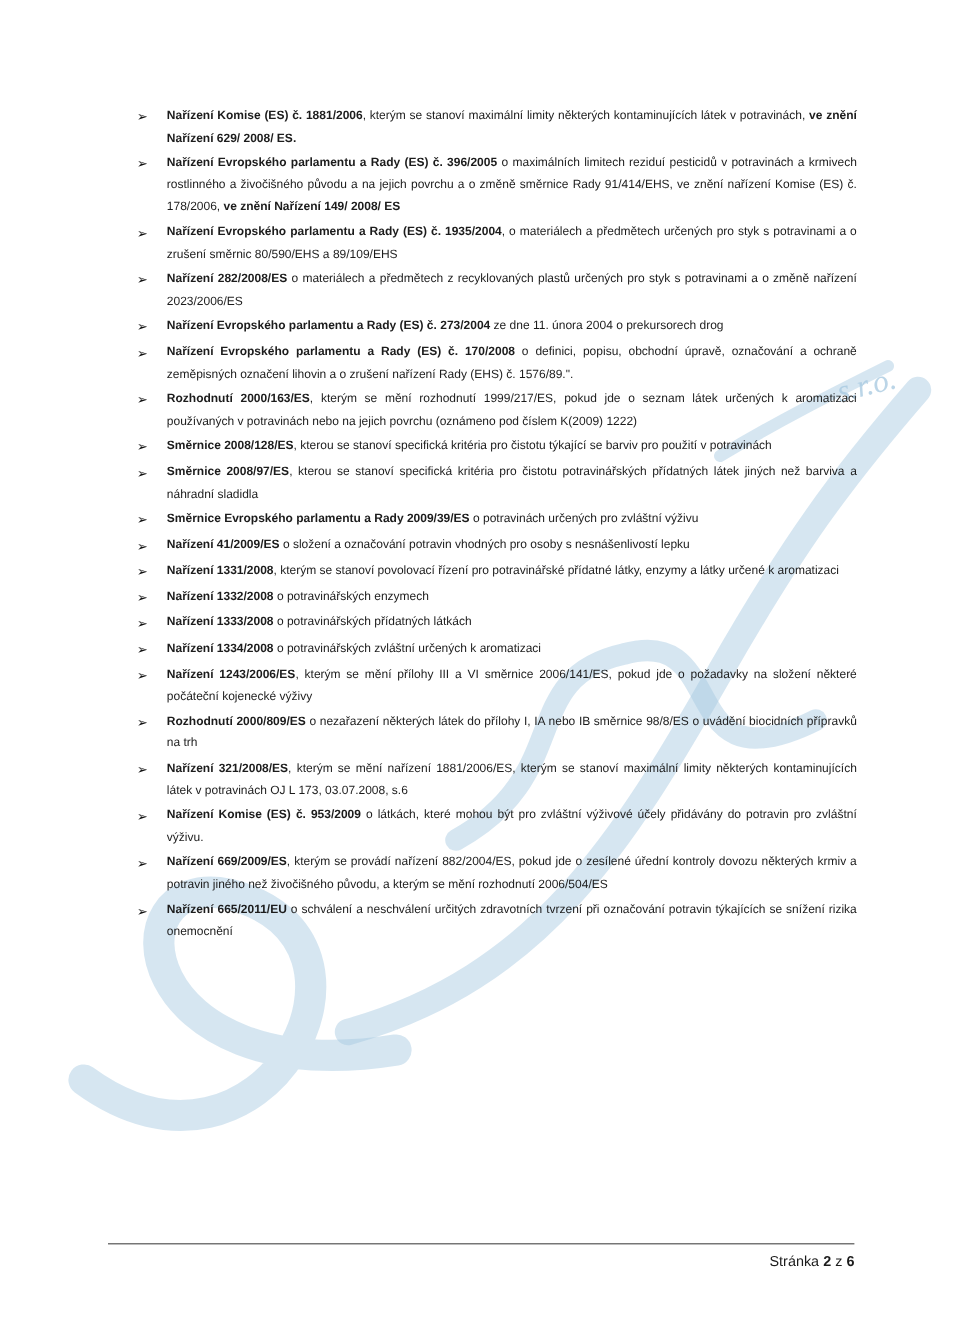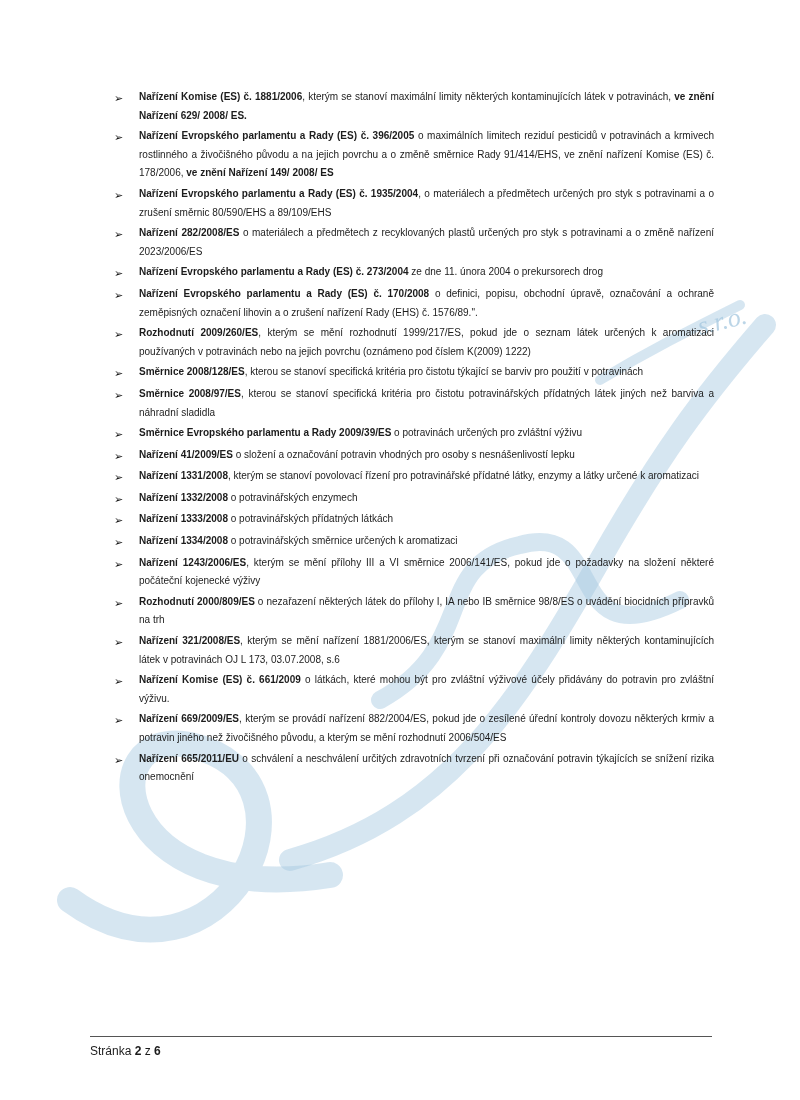--- a/index.html
+++ b/index.html
@@ -47,21 +47,21 @@
   .seg-bold { font-weight: bold; }
 
   .footer {
     position: absolute;
     left: 90px; right: 88px;
     top: 1036px;
     z-index: 1;
   }
   .footer-rule { border-top: 1px solid #555; height: 0; }
   .footer-text {
-    text-align: left;
+    text-align: right;
     font-size: 12px;
     padding-top: 7px;
     color: #1c1c1c;
   }
   .footer-text .b { font-weight: bold; }
 </style>
 </head>
 <body>
 
 <div class="page">
@@ -97,21 +97,21 @@
         <li class="reg-item">
           <span class="bullet">➢</span>
           <span class="item-text"><span class="seg seg-bold">Nařízení Evropského parlamentu a Rady (ES) č. 273/2004</span><span class="seg"> ze dne 11. února 2004 o prekursorech drog</span></span>
         </li>
         <li class="reg-item">
           <span class="bullet">➢</span>
           <span class="item-text"><span class="seg seg-bold">Nařízení Evropského parlamentu a Rady (ES) č. 170/2008</span><span class="seg"> o definici, popisu, obchodní úpravě, označování a ochraně zeměpisných označení lihovin a o zrušení nařízení Rady (EHS) č. 1576/89.".</span></span>
         </li>
         <li class="reg-item">
           <span class="bullet">➢</span>
-          <span class="item-text"><span class="seg seg-bold">Rozhodnutí 2009/260/ES</span><span class="seg">, kterým se mění rozhodnutí 1999/217/ES, pokud jde o seznam látek určených k aromatizaci používaných v potravinách nebo na jejich povrchu (oznámeno pod číslem K(2009) 1222)</span></span>
+          <span class="item-text"><span class="seg seg-bold">Rozhodnutí 2000/163/ES</span><span class="seg">, kterým se mění rozhodnutí 1999/217/ES, pokud jde o seznam látek určených k aromatizaci používaných v potravinách nebo na jejich povrchu (oznámeno pod číslem K(2009) 1222)</span></span>
         </li>
         <li class="reg-item">
           <span class="bullet">➢</span>
           <span class="item-text"><span class="seg seg-bold">Směrnice 2008/128/ES</span><span class="seg">, kterou se stanoví specifická kritéria pro čistotu týkající se barviv pro použití v potravinách</span></span>
         </li>
         <li class="reg-item">
           <span class="bullet">➢</span>
           <span class="item-text"><span class="seg seg-bold">Směrnice 2008/97/ES</span><span class="seg">, kterou se stanoví specifická kritéria pro čistotu potravinářských přídatných látek jiných než barviva a náhradní sladidla</span></span>
         </li>
         <li class="reg-item">
@@ -129,37 +129,37 @@
         <li class="reg-item">
           <span class="bullet">➢</span>
           <span class="item-text"><span class="seg seg-bold">Nařízení 1332/2008</span><span class="seg"> o potravinářských enzymech</span></span>
         </li>
         <li class="reg-item">
           <span class="bullet">➢</span>
           <span class="item-text"><span class="seg seg-bold">Nařízení 1333/2008</span><span class="seg"> o potravinářských přídatných látkách</span></span>
         </li>
         <li class="reg-item">
           <span class="bullet">➢</span>
-          <span class="item-text"><span class="seg seg-bold">Nařízení 1334/2008</span><span class="seg"> o potravinářských směrnice určených k aromatizaci</span></span>
+          <span class="item-text"><span class="seg seg-bold">Nařízení 1334/2008</span><span class="seg"> o potravinářských zvláštní určených k aromatizaci</span></span>
         </li>
         <li class="reg-item">
           <span class="bullet">➢</span>
           <span class="item-text"><span class="seg seg-bold">Nařízení 1243/2006/ES</span><span class="seg">, kterým se mění přílohy III a VI směrnice 2006/141/ES, pokud jde o požadavky na složení některé počáteční kojenecké výživy</span></span>
         </li>
         <li class="reg-item">
           <span class="bullet">➢</span>
           <span class="item-text"><span class="seg seg-bold">Rozhodnutí 2000/809/ES</span><span class="seg"> o nezařazení některých látek do přílohy I, IA nebo IB směrnice 98/8/ES o uvádění biocidních přípravků na trh</span></span>
         </li>
         <li class="reg-item">
           <span class="bullet">➢</span>
           <span class="item-text"><span class="seg seg-bold">Nařízení 321/2008/ES</span><span class="seg">, kterým se mění nařízení 1881/2006/ES, kterým se stanoví maximální limity některých kontaminujících látek v potravinách  OJ L 173, 03.07.2008, s.6</span></span>
         </li>
         <li class="reg-item">
           <span class="bullet">➢</span>
-          <span class="item-text"><span class="seg seg-bold">Nařízení Komise (ES) č. 661/2009</span><span class="seg"> o látkách, které mohou být pro zvláštní výživové účely přidávány do potravin pro zvláštní výživu.</span></span>
+          <span class="item-text"><span class="seg seg-bold">Nařízení Komise (ES) č. 953/2009</span><span class="seg"> o látkách, které mohou být pro zvláštní výživové účely přidávány do potravin pro zvláštní výživu.</span></span>
         </li>
         <li class="reg-item">
           <span class="bullet">➢</span>
           <span class="item-text"><span class="seg seg-bold">Nařízení 669/2009/ES</span><span class="seg">, kterým se provádí nařízení  882/2004/ES, pokud jde o zesílené úřední kontroly dovozu některých krmiv a potravin jiného než živočišného původu, a kterým se mění rozhodnutí 2006/504/ES</span></span>
         </li>
         <li class="reg-item">
           <span class="bullet">➢</span>
           <span class="item-text"><span class="seg seg-bold">Nařízení 665/2011/EU</span><span class="seg"> o schválení a neschválení určitých zdravotních tvrzení při označování potravin týkajících se snížení rizika onemocnění</span></span>
         </li>
       </ul>

